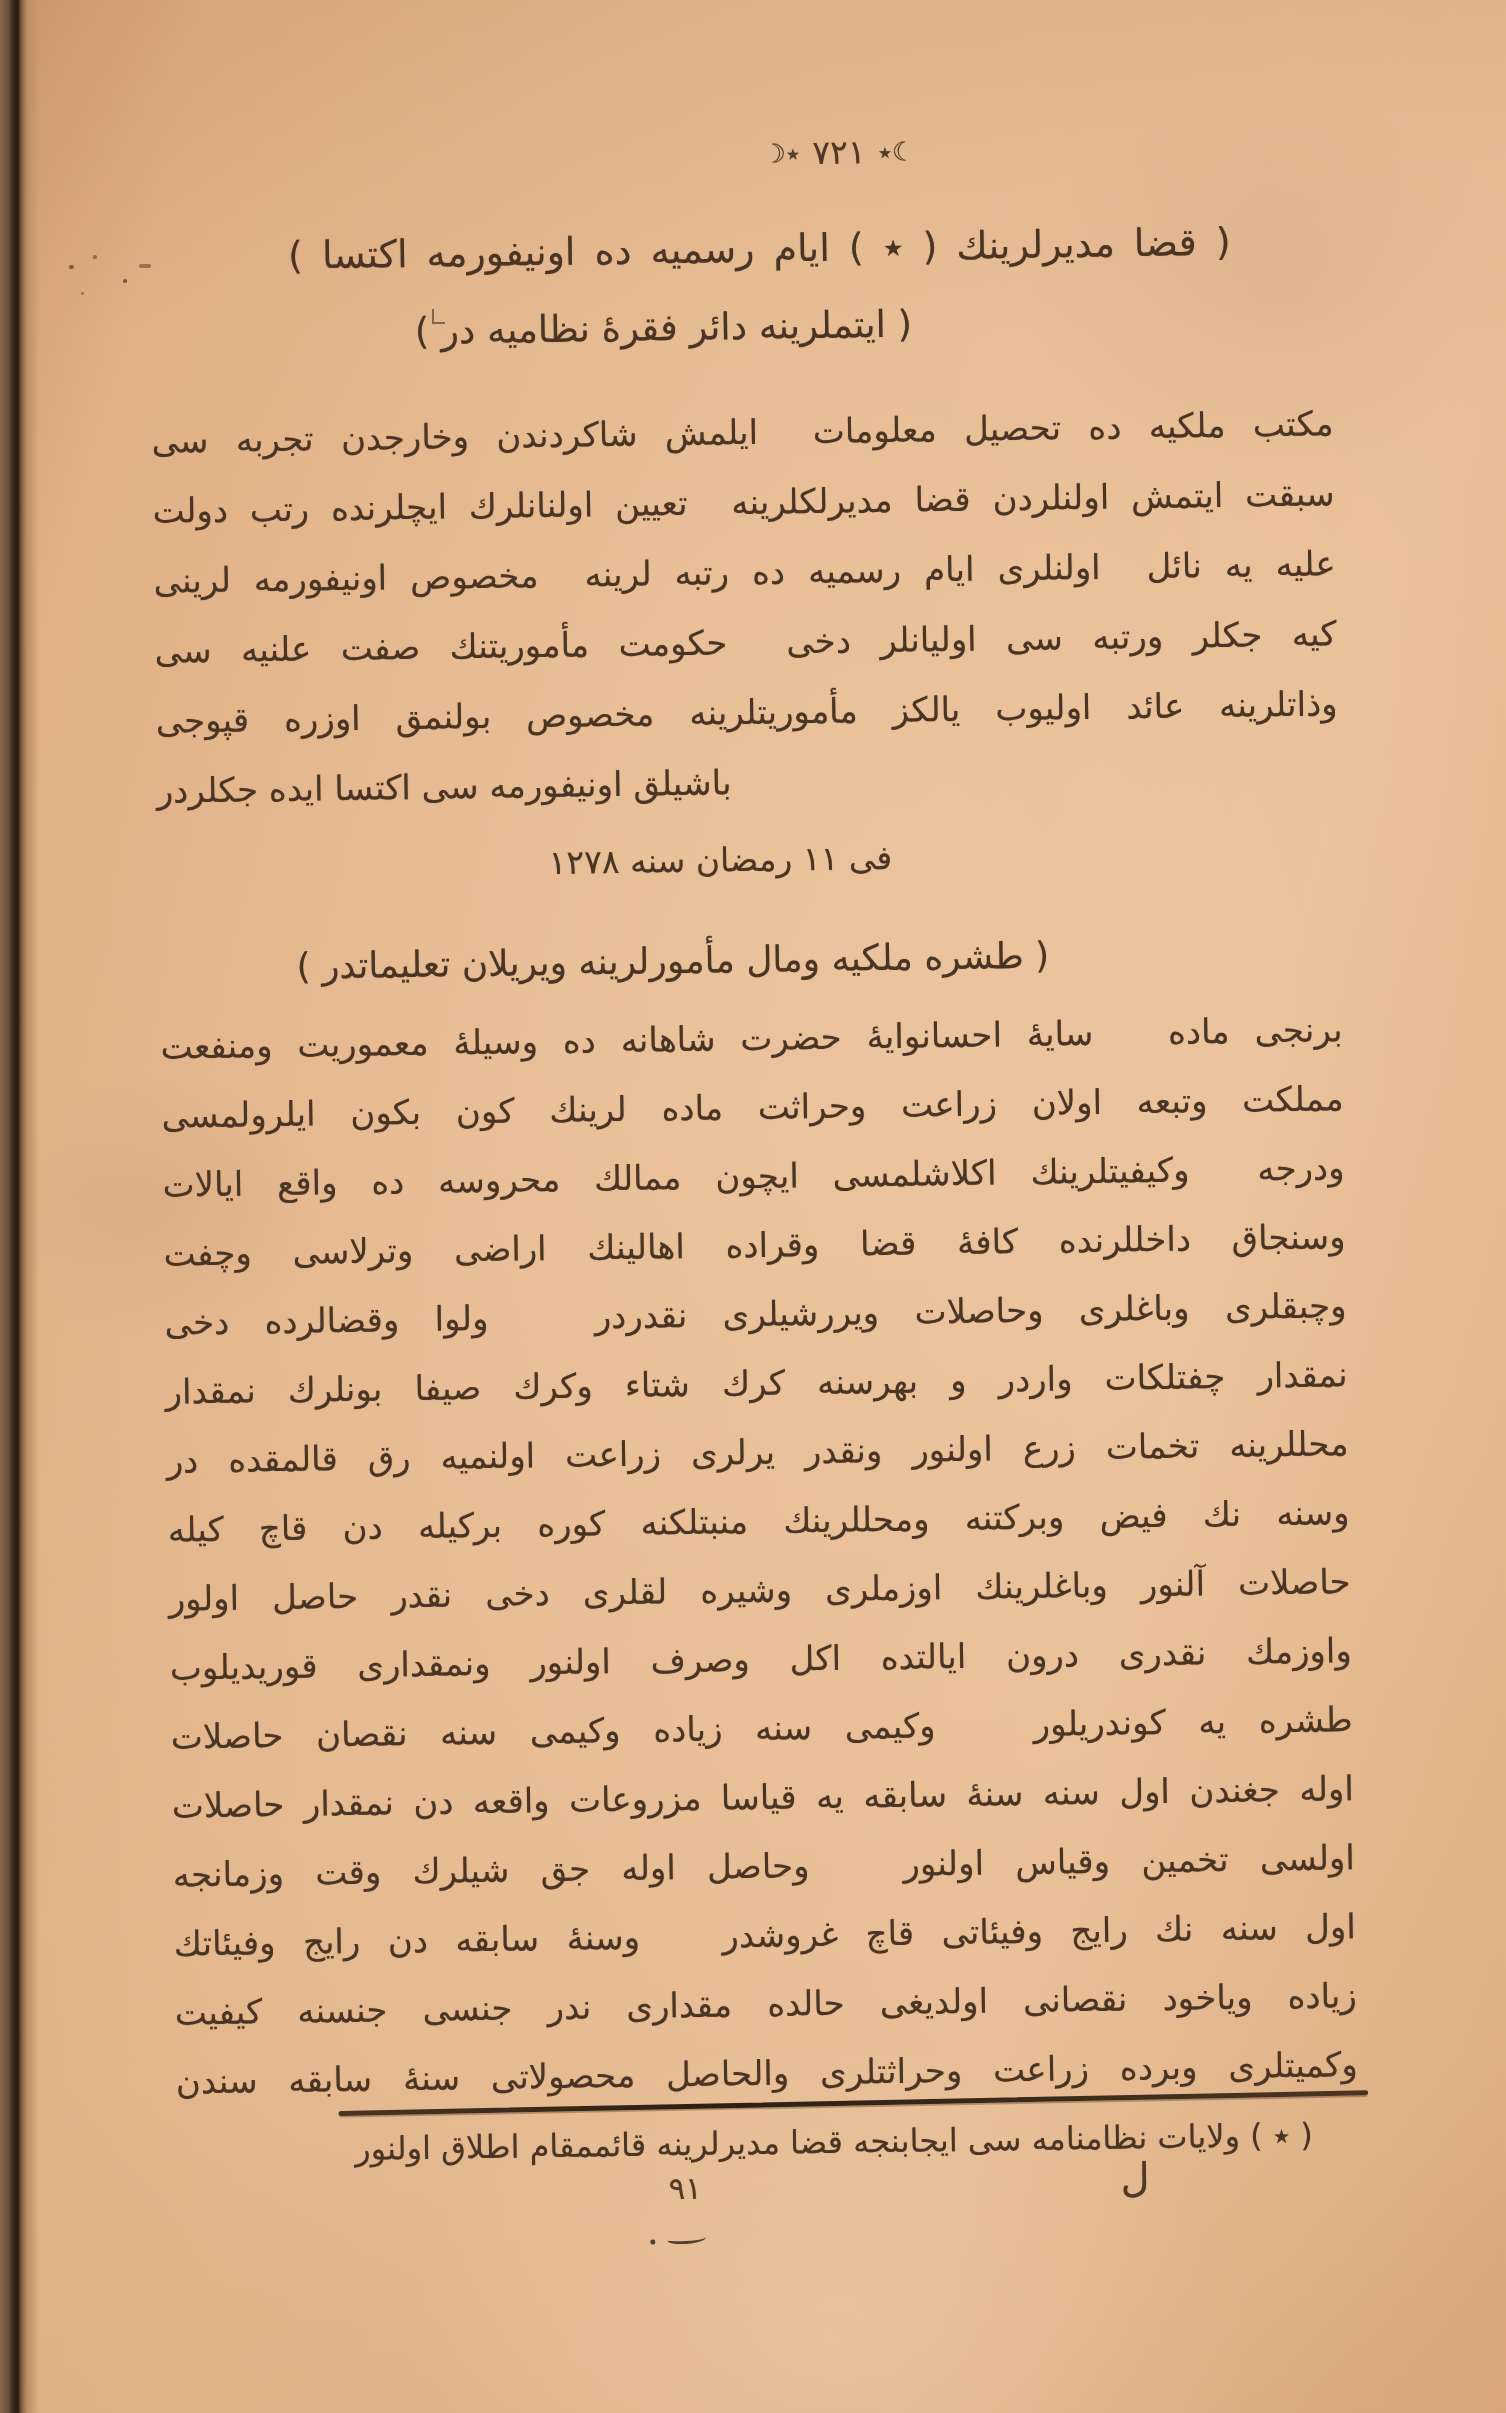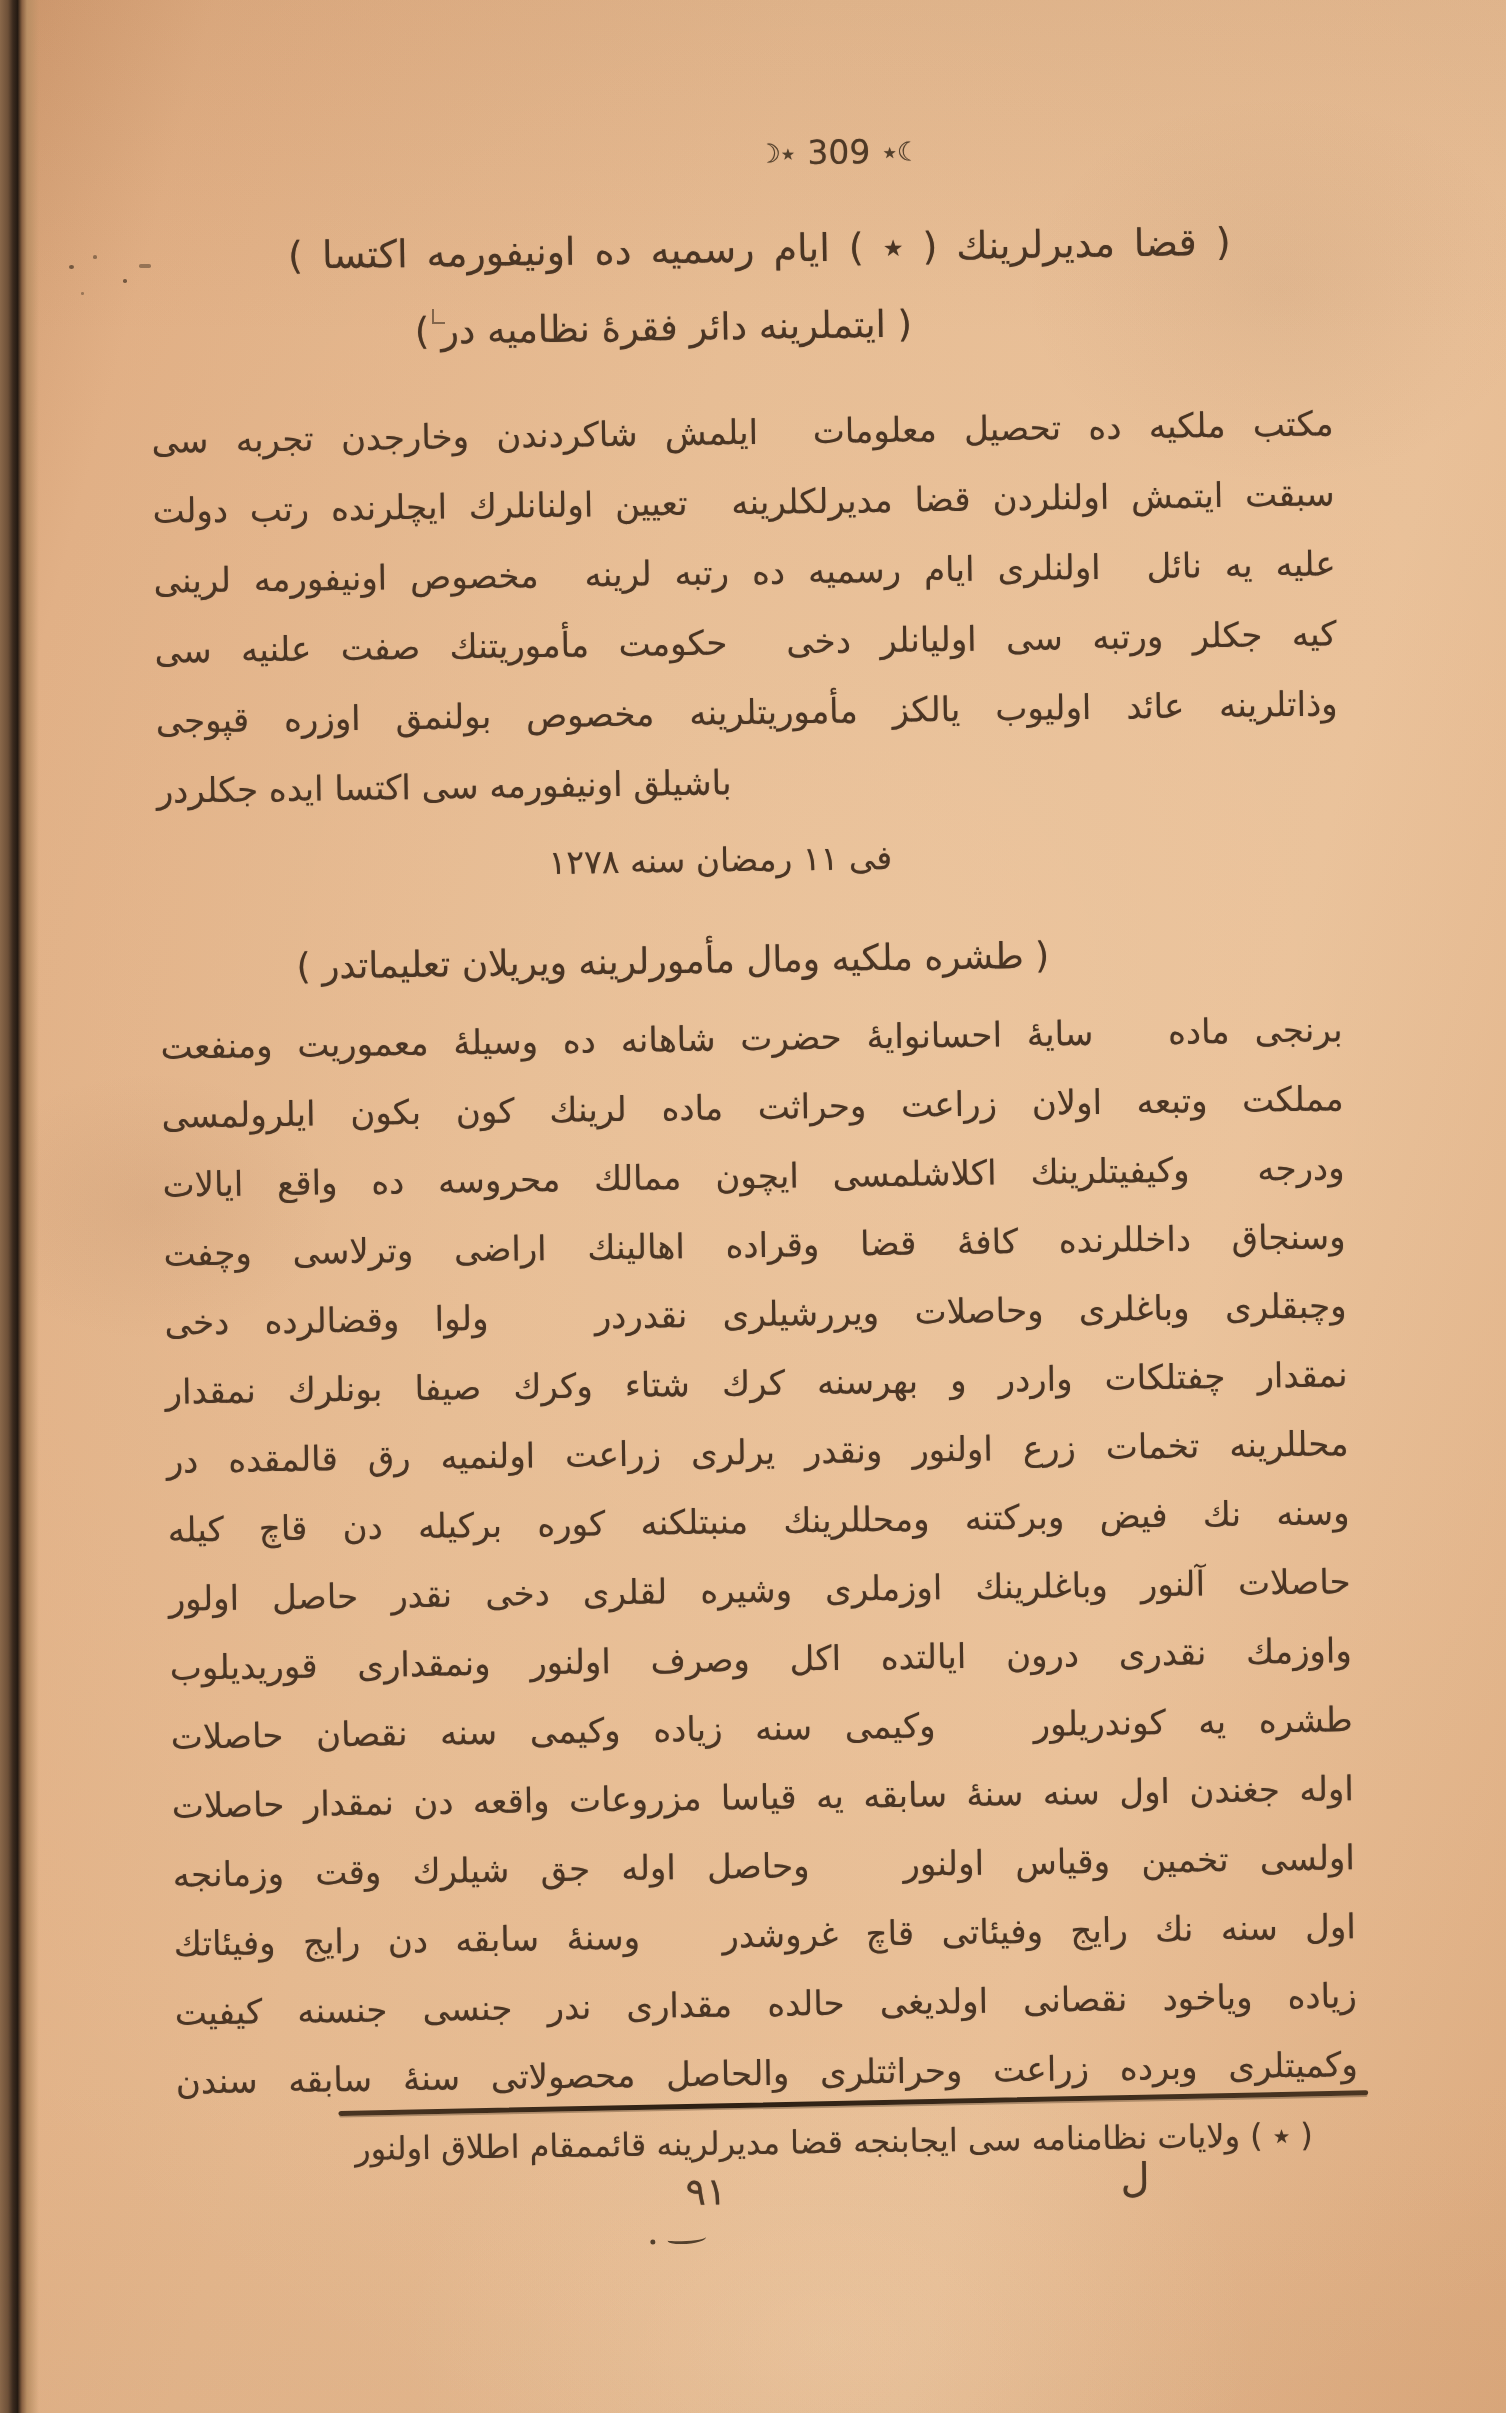--- a/index.html
+++ b/index.html
@@ -71,22 +71,22 @@
     position:absolute;top:2102px;left:325px;width:1030px;height:5.3px;
     background:linear-gradient(90deg,#4a3522,#2c1f13 35%,#3c2b1b 70%,#4a3522);
     border-radius:2.6px;transform:rotate(-0.3deg);
     box-shadow:0 2.6px 0 -0.9px rgba(70,50,30,.35);
   }
   .footnote{
     position:absolute;top:2111px;right:207px;left:281px;
     text-align:right;font-size:32px;line-height:65px;white-space:pre-wrap;
   }
   .signature-number{
-    position:absolute;top:2169px;left:671px;
-    font-size:38px;color:#503b28;
+    position:absolute;top:2169px;left:654px;
+    font-size:31px;color:#503b28;
   }
   .sig-mark{
     position:absolute;top:2232px;left:652px;width:39px;height:8px;
     border-bottom:3.5px solid #53402c;border-radius:0 0 70% 40%;
   }
   .sig-dot{
     position:absolute;top:2238px;left:635px;width:5.3px;height:5.3px;
     border-radius:50%;background:#53402c;
   }
   .catchword{
@@ -114,21 +114,21 @@
   <div class="speckle sp2"></div>
   <div class="speckle sp3"></div>
   <div class="speckle sp4"></div>
   <div class="speckle sp5"></div>
   <div class="corner-mark"></div>
 
   <div class="content">
 
     <div class="page-number-row">
       <span class="orn">☽٭</span>
-      <span class="page-number">309</span>
+      <span class="page-number">٧٢١</span>
       <span class="orn">٭☾</span>
     </div>
 
     <div class="title-1">( قضا مديرلرينك ( ٭ ) ايام رسميه ده اونيفورمه اكتسا )</div>
     <div class="title-2">( ايتملرينه دائر فقرهٔ نظاميه در )</div>
 
     <div class="para para-1">
       <div class="line">مكتب ملكيه ده تحصيل معلومات  ايلمش شاكردندن وخارجدن تجربه سى</div>
       <div class="line">سبقت ايتمش اولنلردن قضا مديرلكلرينه  تعيين اولنانلرك ايچلرنده رتب دولت</div>
       <div class="line">عليه يه نائل  اولنلرى ايام رسميه ده رتبه لرينه  مخصوص اونيفورمه لرينى</div>

